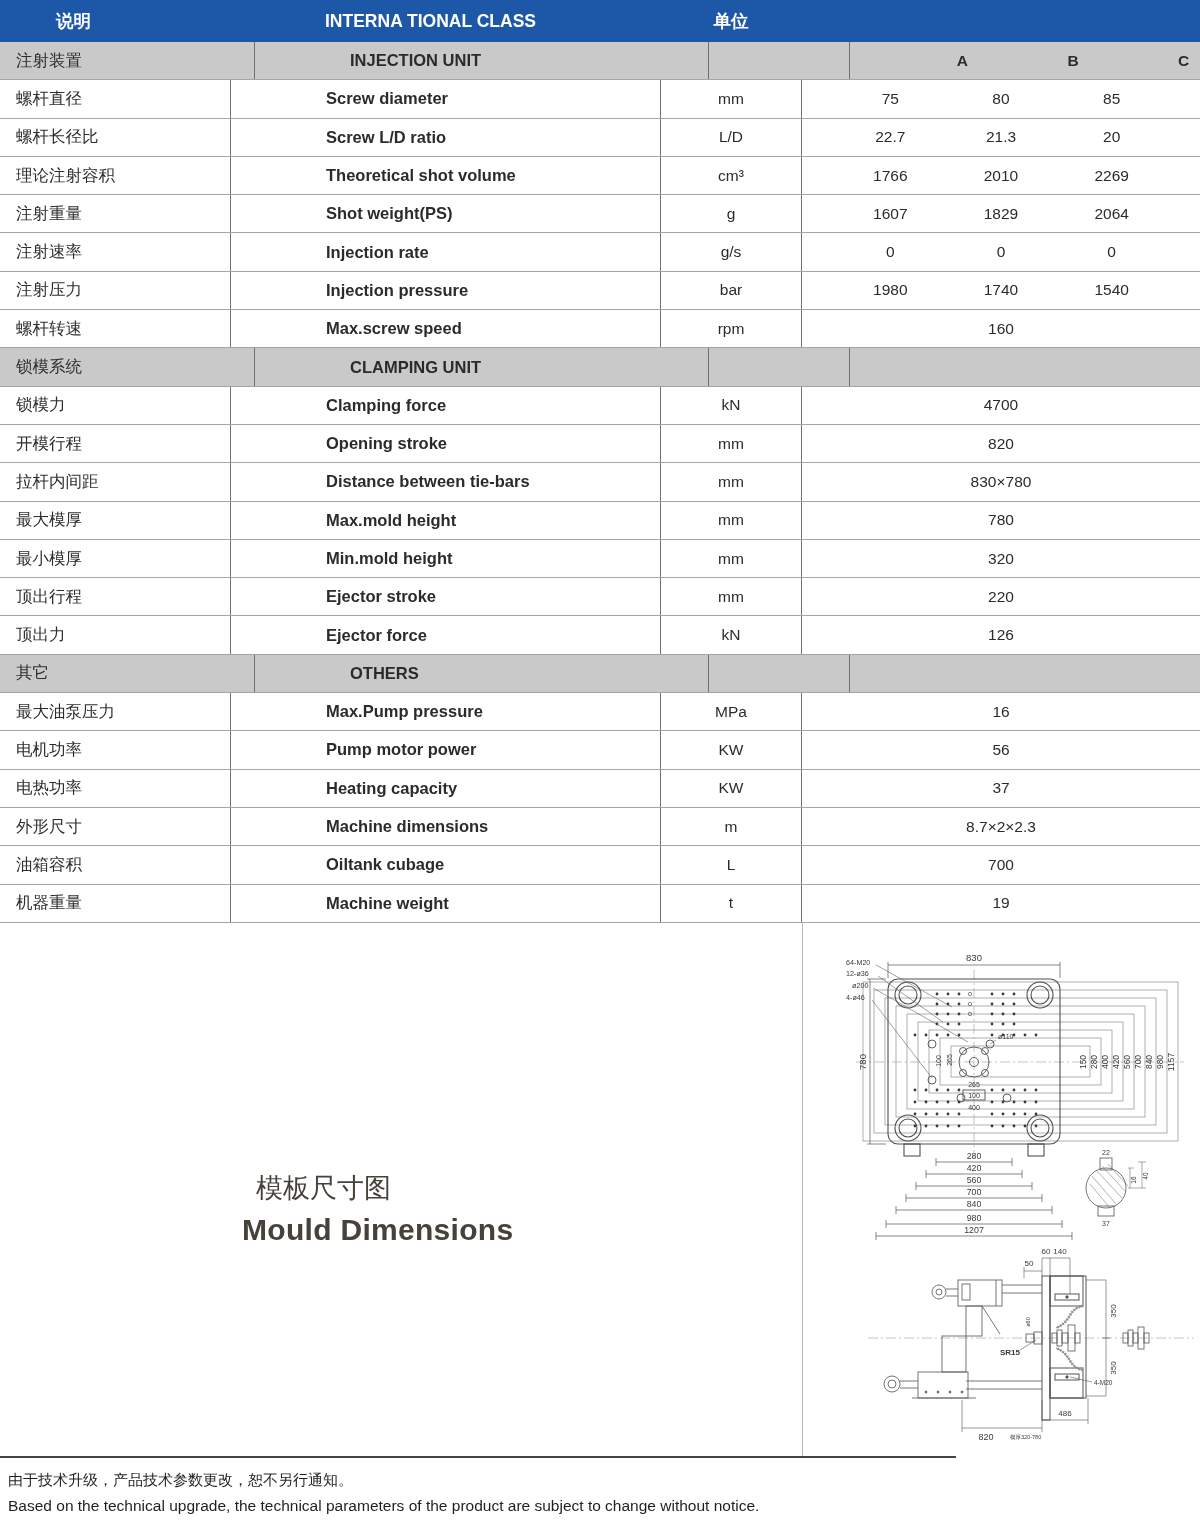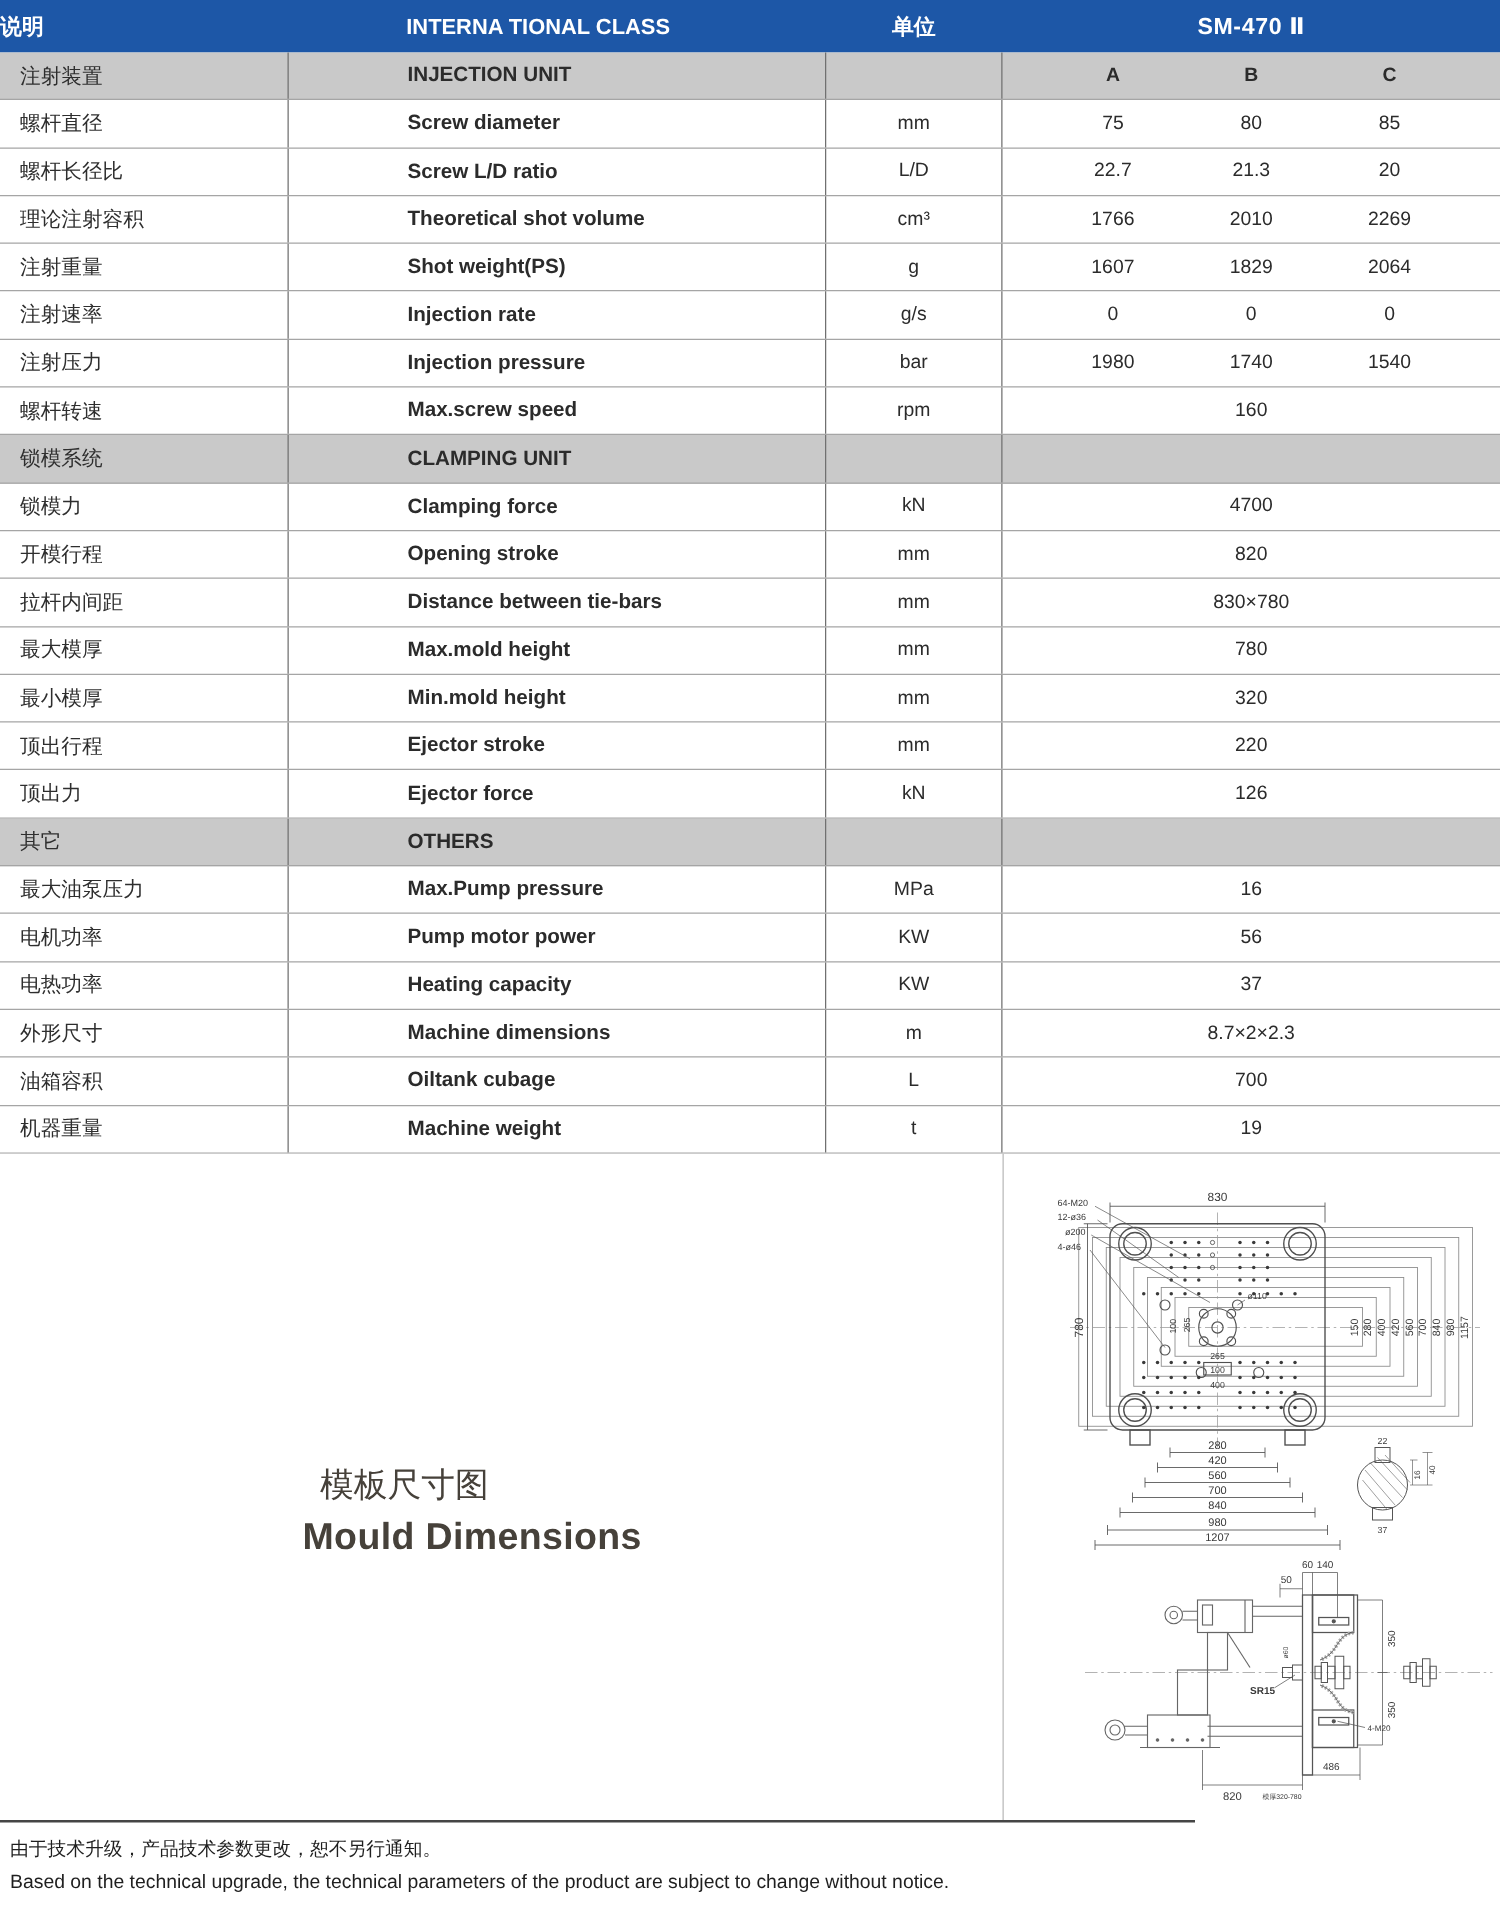--- a/index.html
+++ b/index.html
@@ -9,28 +9,28 @@
     --vline:#707070;
     --ink:#2b2b2b;
   }
   *{margin:0;padding:0;box-sizing:border-box;}
   body{background:#fff;font-family:"Liberation Sans","DejaVu Sans",sans-serif;}
   .page{position:relative;width:1200px;height:1531px;background:#fff;overflow:hidden;}
 
   
   .t-head{display:grid;grid-template-columns:230px 430px 142px 398px;height:42px;
     align-items:center;background:var(--blue);color:#fff;font-weight:700;font-size:17.5px;}
-  .t-head .h-cn{padding-left:0;}
+  .t-head .h-cn{padding-left:28px;margin-left:28px;}
   .t-head .h-en{padding-left:95px;}
   .t-head .h-unit{text-align:center;}
   .t-head .h-model{text-align:center;font-size:18.5px;letter-spacing:.5px;}
 
   .t-row{display:grid;grid-template-columns:230px 430px 142px 398px;height:38.3px;
     align-items:center;border-bottom:1px solid var(--hline);color:var(--ink);}
-  .t-row.sec{background:var(--gray);}
+  .t-row.sec{background:var(--gray);gap:24px;}
   .cell{height:100%;display:flex;align-items:center;}
   .cell-cn{padding-left:16px;font-size:16.5px;font-weight:500;color:#2e2e2e;}
   .cell-en{padding-left:95px;font-size:16.5px;font-weight:700;border-left:1px solid var(--vline);}
   .cell-unit{justify-content:center;font-size:15.5px;font-weight:500;
     border-left:1px solid var(--vline);border-right:1px solid var(--vline);}
   .t-row.novline .cell-en,.t-row.novline .cell-unit{border-left:none;border-right:none;}
   .cell-vals{font-size:15.5px;font-weight:500;}
   .val1{justify-content:center;}
   .vals3{display:grid;grid-template-columns:repeat(3,1fr);padding:0 33px;align-items:center;}
   .vals3 div{text-align:center;}
@@ -54,21 +54,20 @@
 </style>
 </head>
 <body>
 
 <div class="page">
 
   <div class="t-head">
     <div class="h-cn">说明</div>
     <div class="h-en">INTERNA TIONAL CLASS</div>
     <div class="h-unit">单位</div>
-    <div class="h-model">SM-470 Ⅱ</div>
   </div>
 
   <div id="spec-rows">
       <div class="t-row sec">
         <div class="cell cell-cn">注射装置</div>
         <div class="cell cell-en">INJECTION UNIT</div>
         <div class="cell cell-unit"></div>
         <div class="cell cell-vals vals3">
           <div>A</div>
           <div>B</div>

